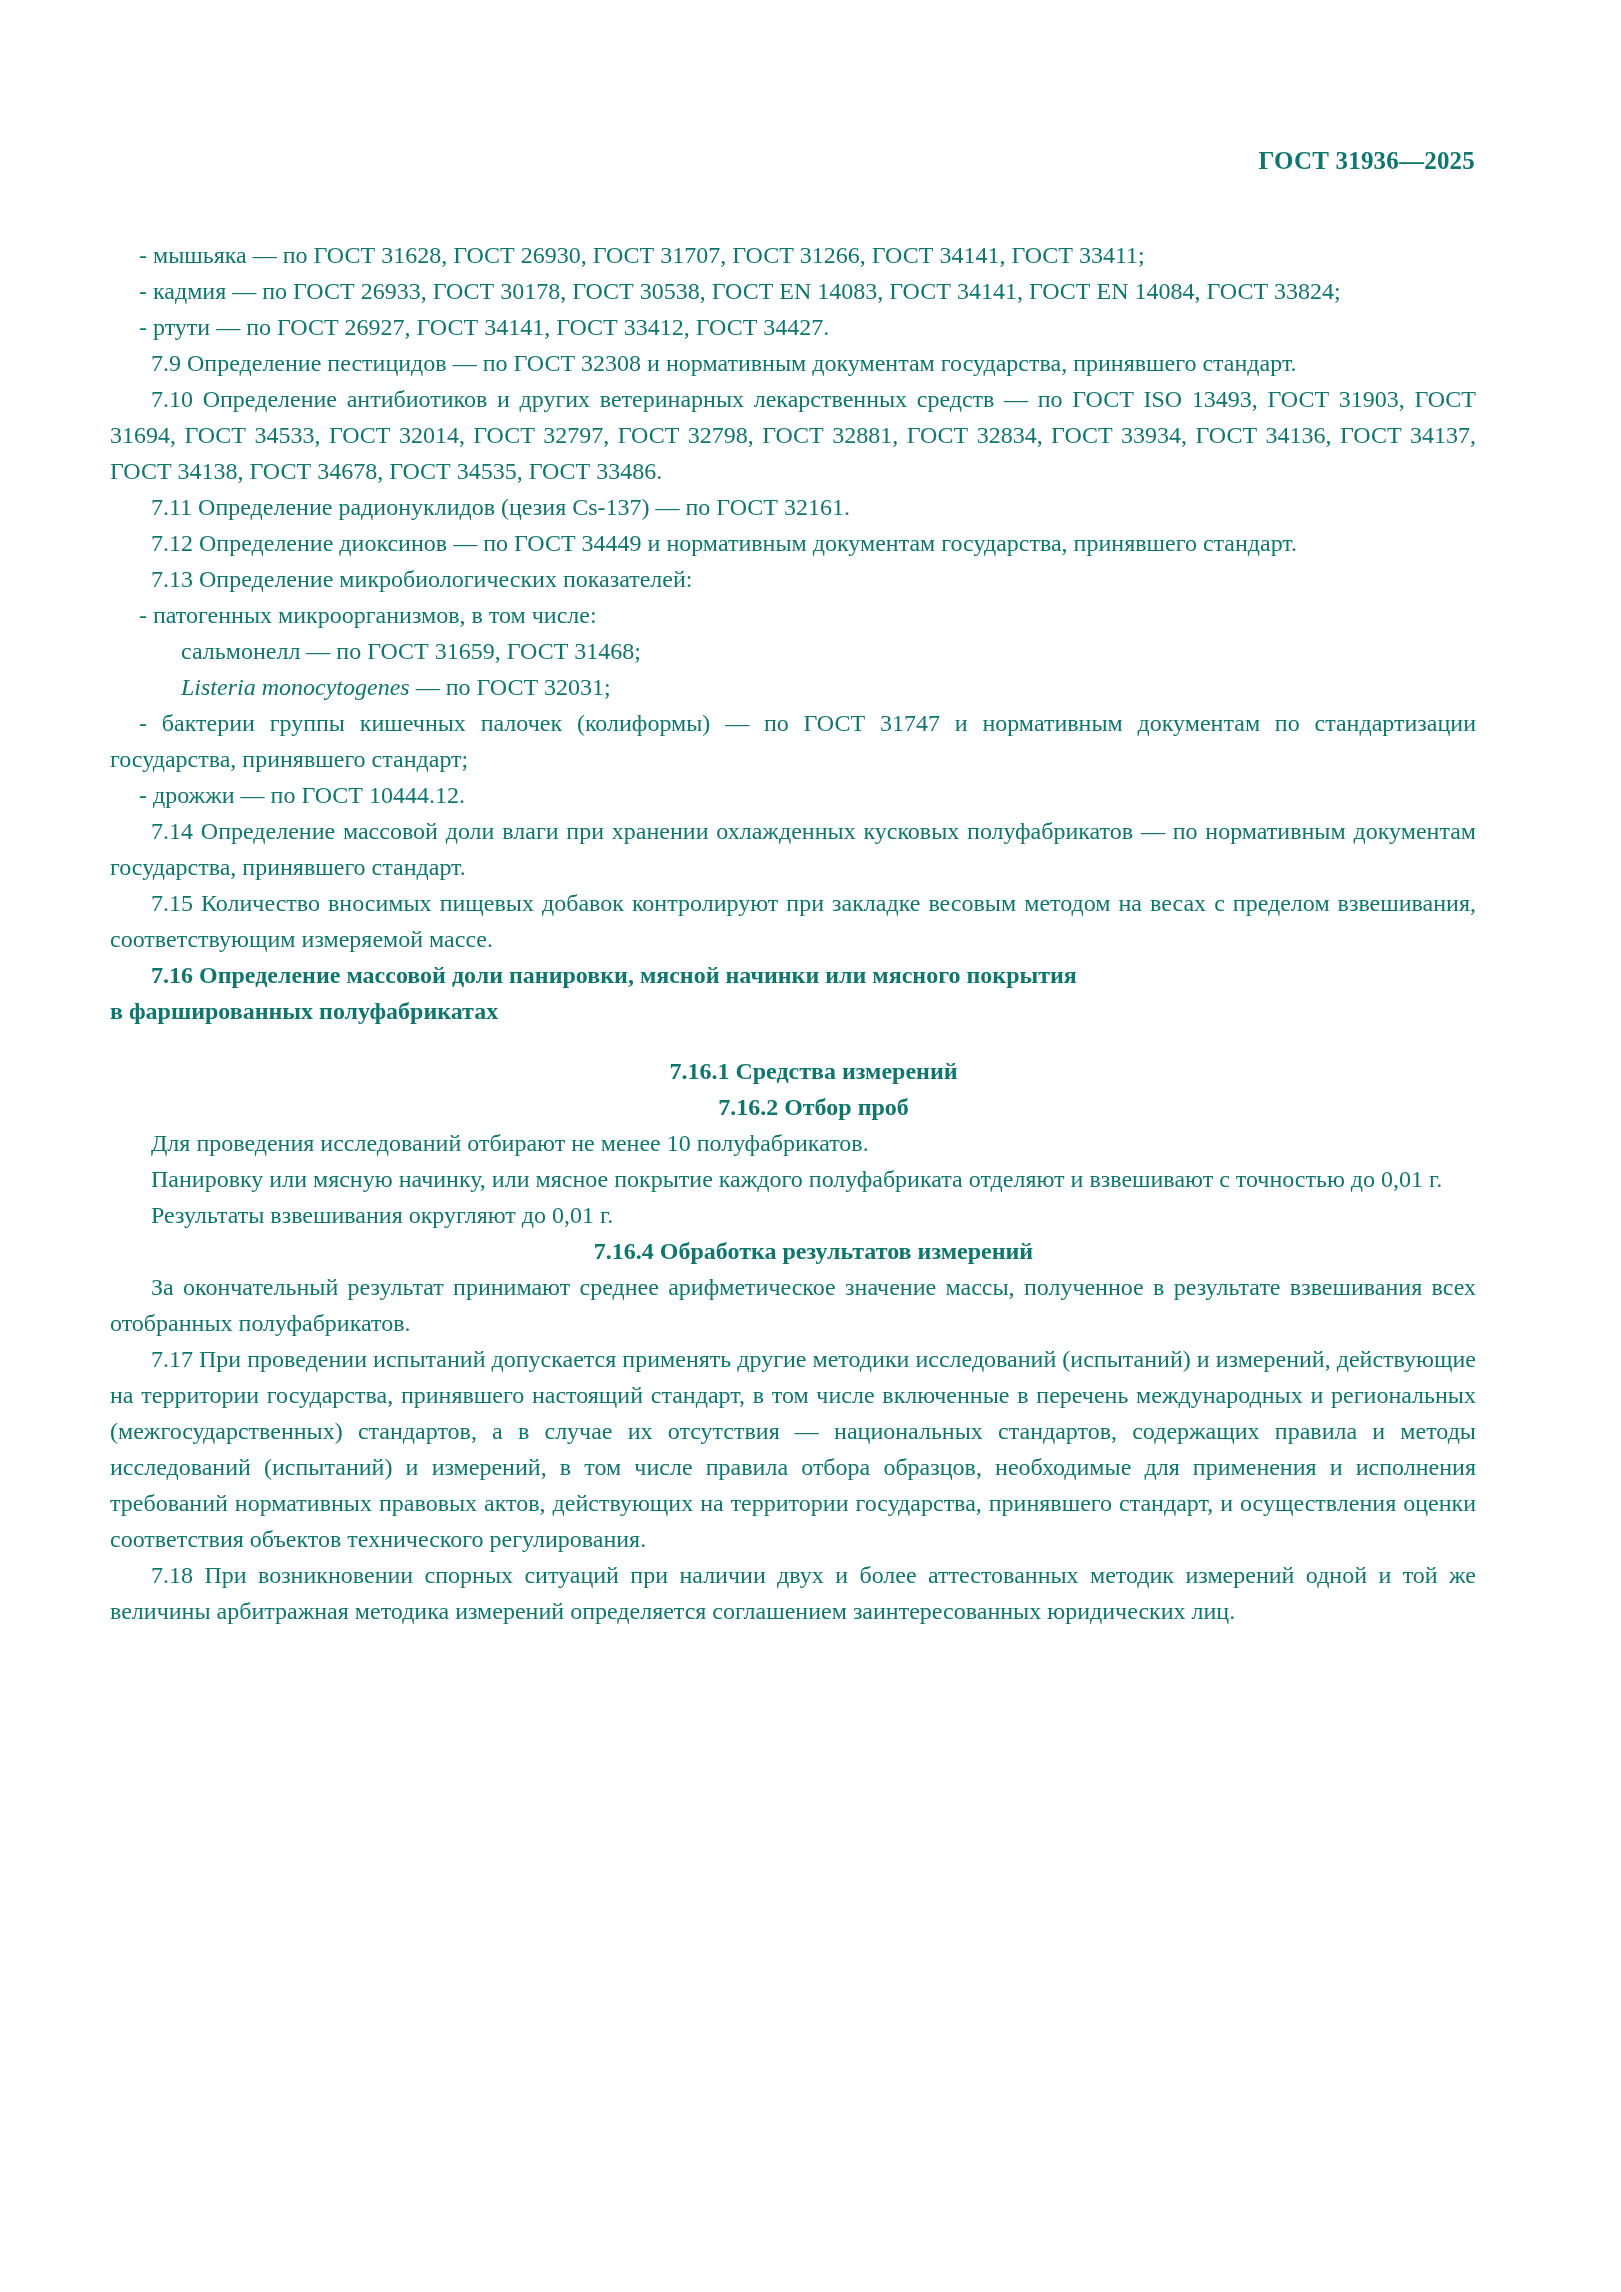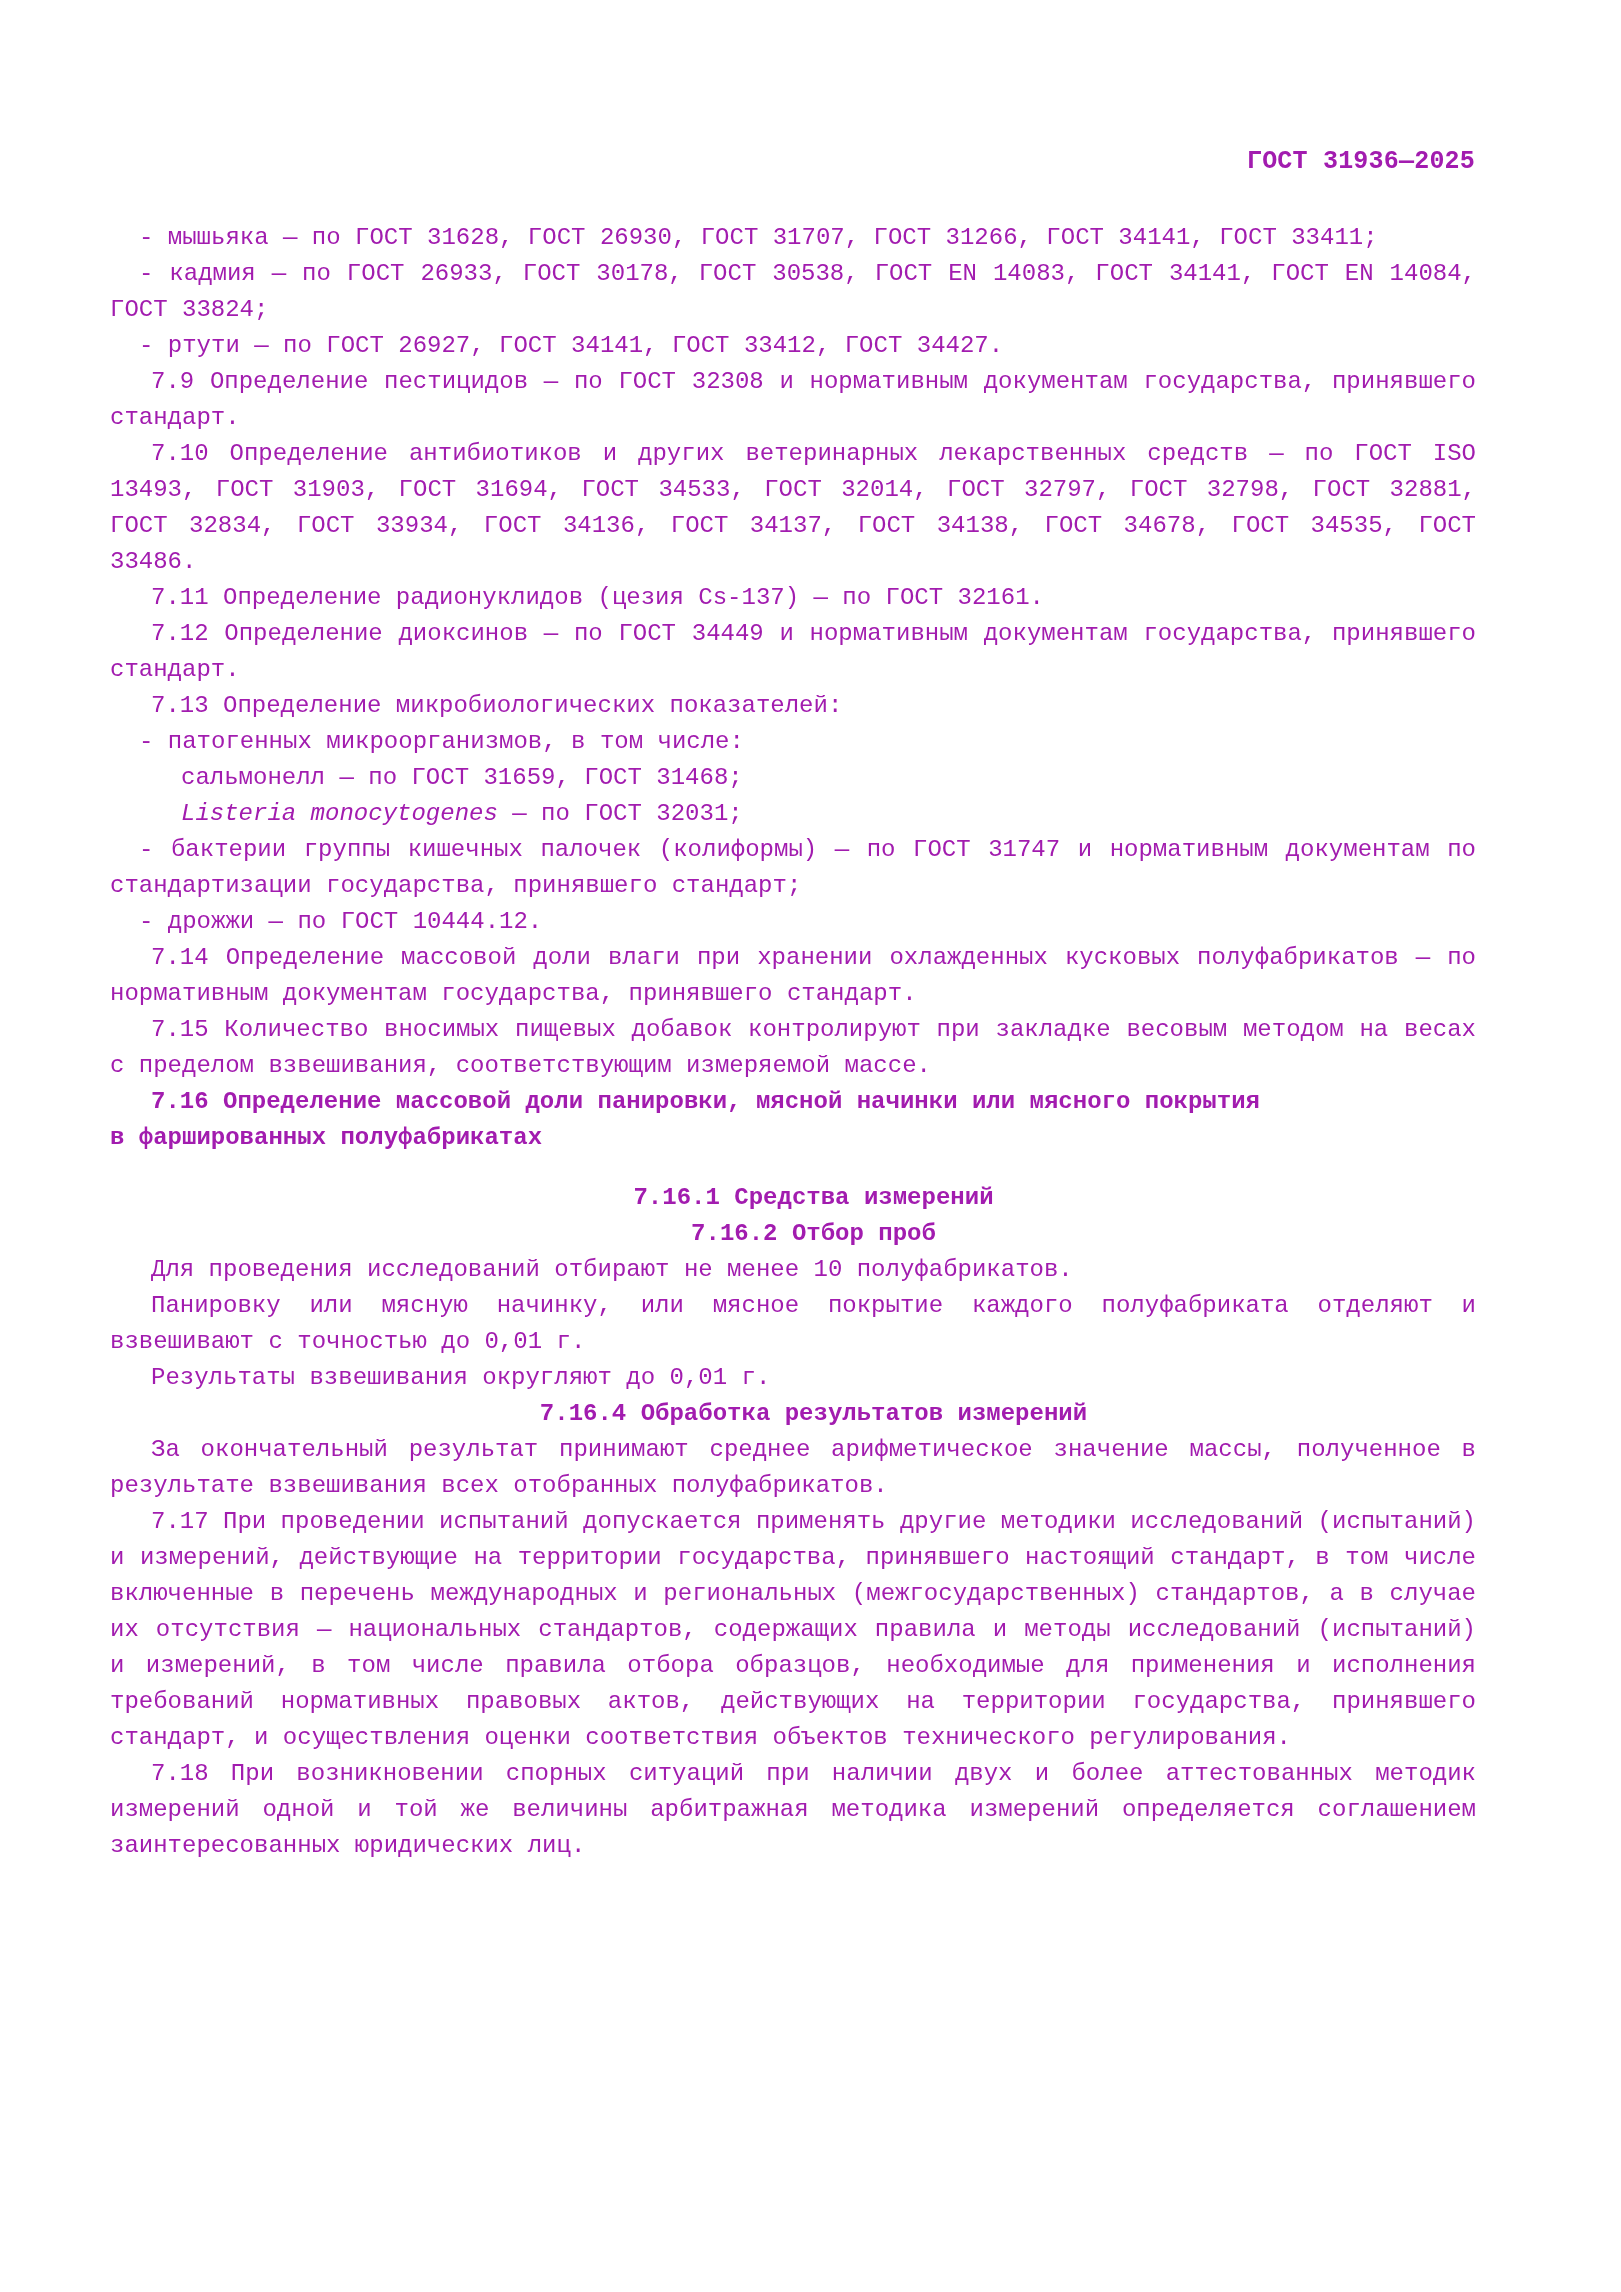--- a/index.html
+++ b/index.html
@@ -6,38 +6,38 @@
   html, body {
     margin: 0;
     padding: 0;
     background: #ffffff;
   }
   .page {
     position: relative;
     width: 1621px;
     height: 1932px;
     background: #ffffff;
-    font-family: Liberation Mono, monospace;
-    color: #a21caf;
+    font-family: Liberation Serif, serif;
+    color: #0f766e;
     overflow: hidden;
     box-sizing: border-box;
   }
   .page-header {
     position: absolute;
     top: 147px;
     right: 146px;
     font-size: 25px;
     font-weight: bold;
     letter-spacing: 0.2px;
     white-space: nowrap;
   }
   .content {
     position: absolute;
     left: 110px;
-    top: 220px;
+    top: 237px;
     width: 1366px;
   }
   p {
     margin: 0;
     font-size: 24px;
     line-height: 36px;
     text-align: justify;
     text-justify: inter-word;
     hyphens: manual;
   }

